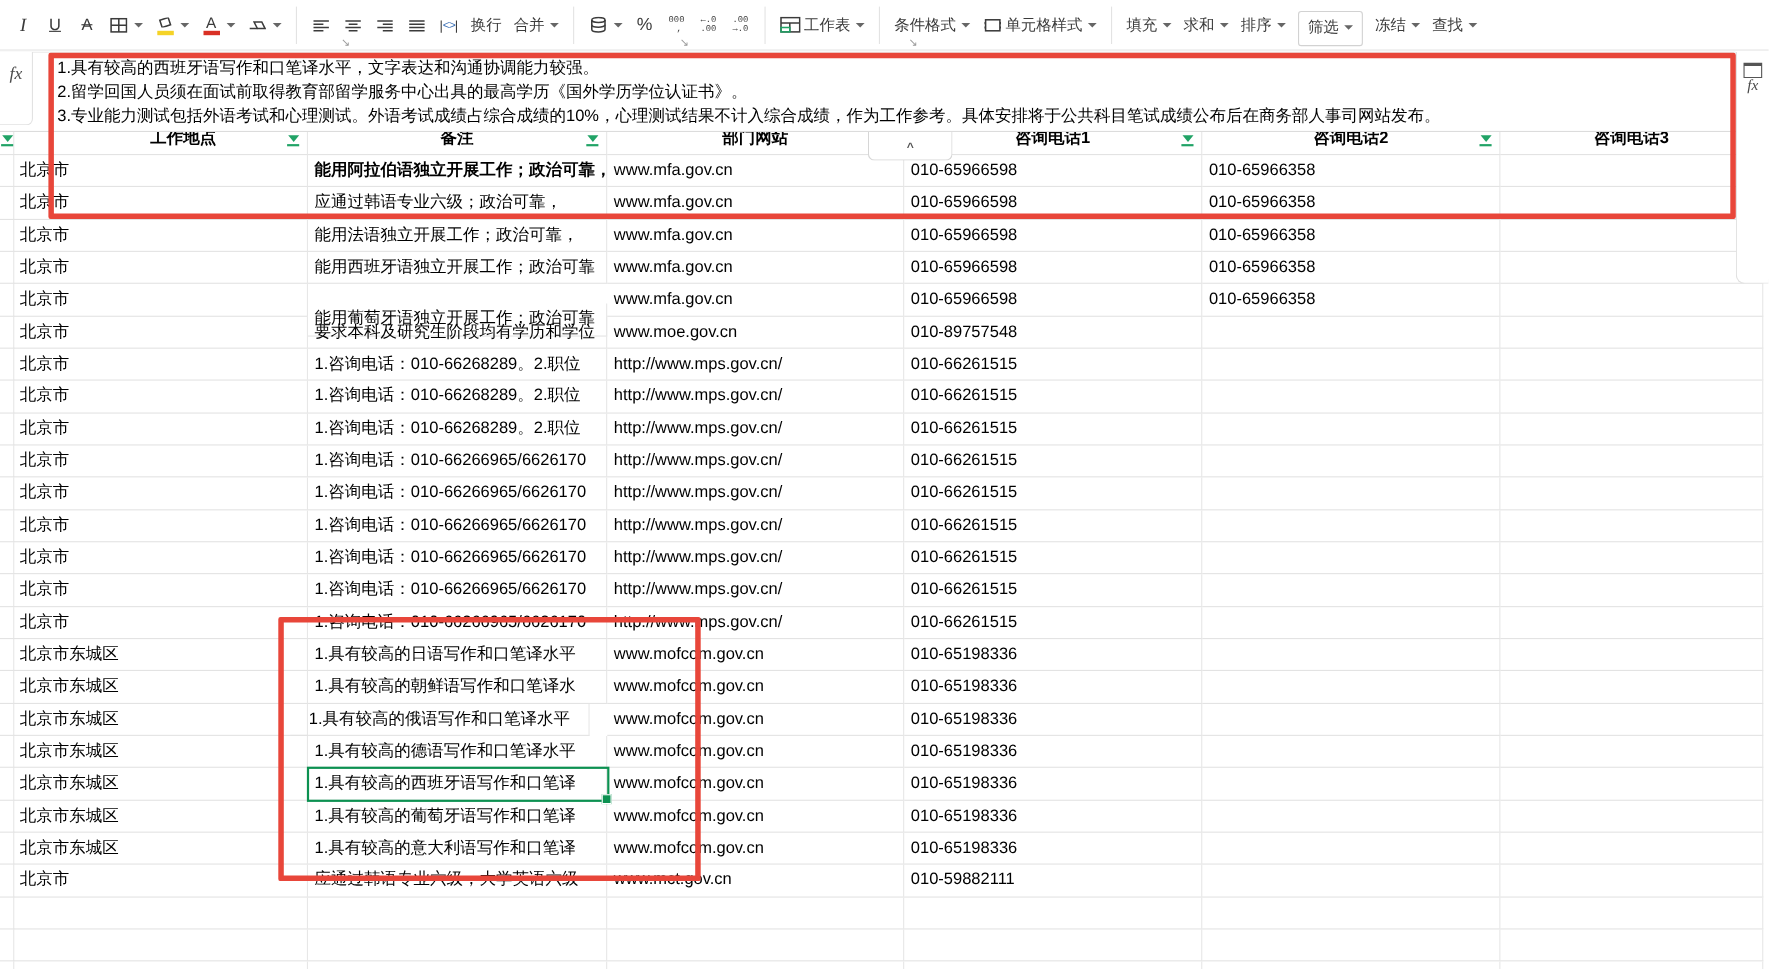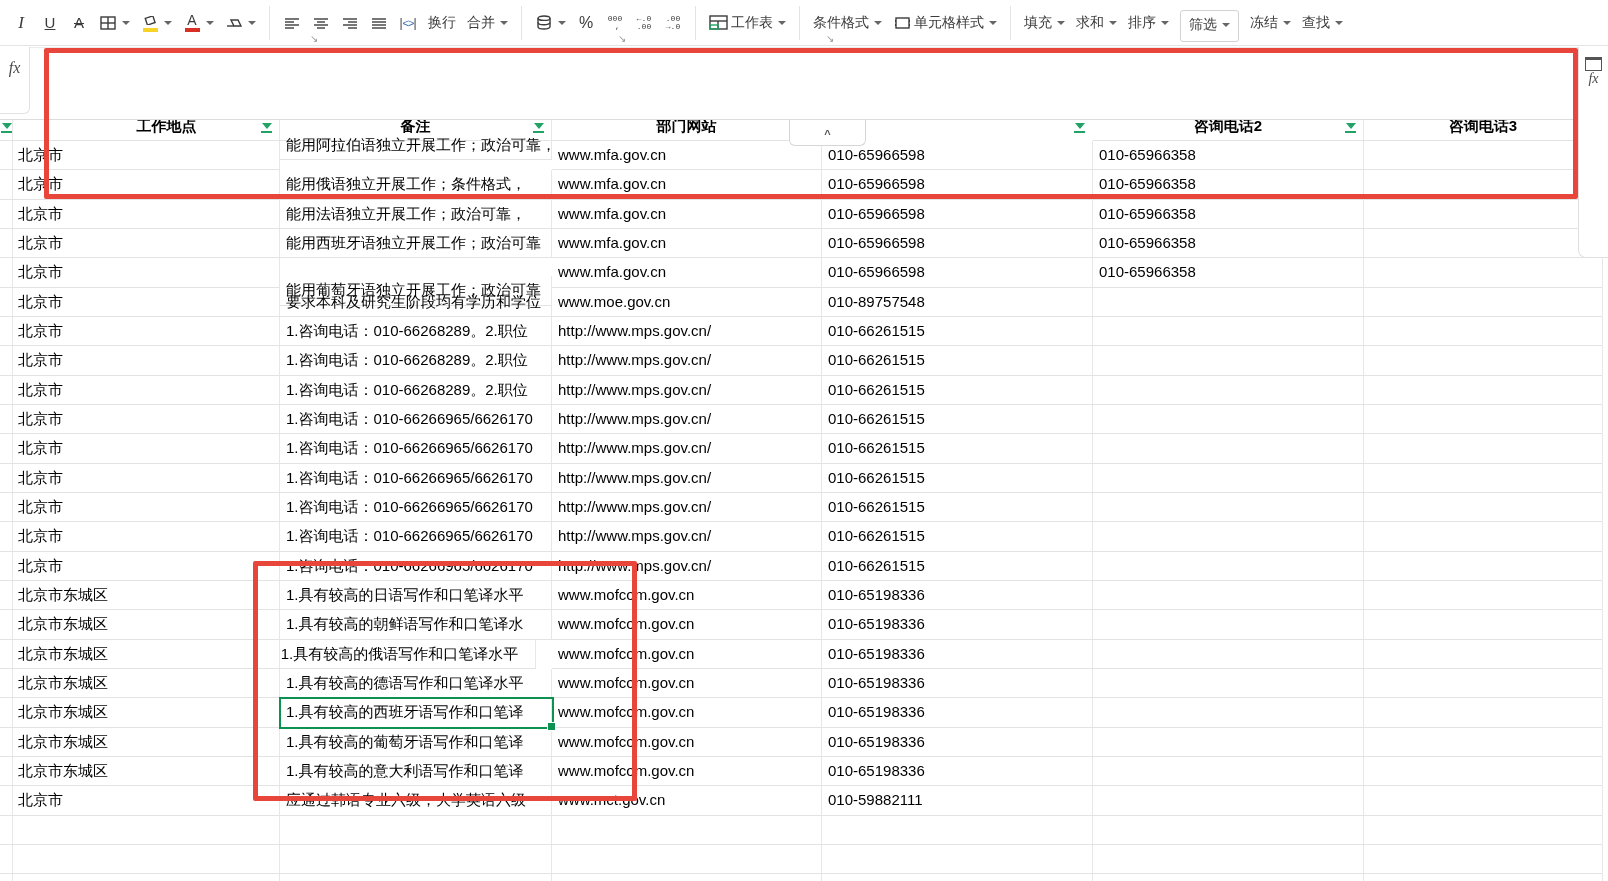--- a/index.html
+++ b/index.html
@@ -259,20 +259,21 @@
     </div>
   <span class="launcher" style="left:310px">↘</span>
   <span class="launcher" style="left:618px">↘</span>
   <span class="launcher" style="left:826px">↘</span>
 
   <div id="grid">
       <div class="cell hcell" style="left: 0px; top: 112px; width: 12px; height: 29px;"></div>
       <div class="cell hcell" style="left: 12px; top: 112px; width: 268px; height: 29px; padding-left: 48px;">工作地点</div>
       <div class="cell hcell" style="left: 280px; top: 112px; width: 272px; height: 29px;">备注</div>
       <div class="cell hcell" style="left: 552px; top: 112px; width: 270px; height: 29px;">部门网站</div>
+      <div class="cell hcell" style="left: 822px; top: 112px; width: 271px; height: 29px;">咨询电话1</div>
       <div class="cell hcell" style="left: 1093px; top: 112px; width: 271px; height: 29px;">咨询电话2</div>
       <div class="cell hcell" style="left: 1364px; top: 112px; width: 239px; height: 29px;">咨询电话3</div>
       <span class="filtbtn" style="left: 1px; top: 120px;">
         <i class="tri"></i>
         <i class="ub"></i>
       </span>
       <span class="filtbtn" style="left: 261px; top: 120px;">
         <i class="tri"></i>
         <i class="ub"></i>
       </span>
@@ -283,28 +284,28 @@
       <span class="filtbtn" style="left: 1074px; top: 120px;">
         <i class="tri"></i>
         <i class="ub"></i>
       </span>
       <span class="filtbtn" style="left: 1345px; top: 120px;">
         <i class="tri"></i>
         <i class="ub"></i>
       </span>
       <div class="cell" style="left: 0px; top: 141px; width: 12px; height: 29.33px;"></div>
       <div class="cell" style="left: 12px; top: 141px; width: 268px; height: 29.33px;">北京市</div>
-      <div class="cell" style="left: 280px; top: 131px; width: 272px; height: 29.33px;">能用阿拉伯语独立开展工作；政治可靠，</div>
+      <div class="cell" style="left: 280px; top: 141px; width: 272px; height: 29.33px; font-weight: bold;">能用阿拉伯语独立开展工作；政治可靠，</div>
       <div class="cell" style="left: 552px; top: 141px; width: 270px; height: 29.33px;">www.mfa.gov.cn</div>
       <div class="cell" style="left: 822px; top: 141px; width: 271px; height: 29.33px;">010-65966598</div>
       <div class="cell" style="left: 1093px; top: 141px; width: 271px; height: 29.33px;">010-65966358</div>
       <div class="cell" style="left: 1364px; top: 141px; width: 239px; height: 29.33px;"></div>
       <div class="cell" style="left: 0px; top: 170.33px; width: 12px; height: 29.33px;"></div>
       <div class="cell" style="left: 12px; top: 170.33px; width: 268px; height: 29.33px;">北京市</div>
-      <div class="cell" style="left: 280px; top: 170.33px; width: 272px; height: 29.33px;">能用俄语独立开展工作；条件格式，</div>
+      <div class="cell" style="left: 280px; top: 170.33px; width: 272px; height: 29.33px;">应通过韩语专业六级；政治可靠，</div>
       <div class="cell" style="left: 552px; top: 170.33px; width: 270px; height: 29.33px;">www.mfa.gov.cn</div>
       <div class="cell" style="left: 822px; top: 170.33px; width: 271px; height: 29.33px;">010-65966598</div>
       <div class="cell" style="left: 1093px; top: 170.33px; width: 271px; height: 29.33px;">010-65966358</div>
       <div class="cell" style="left: 1364px; top: 170.33px; width: 239px; height: 29.33px;"></div>
       <div class="cell" style="left: 0px; top: 199.66px; width: 12px; height: 29.33px;"></div>
       <div class="cell" style="left: 12px; top: 199.66px; width: 268px; height: 29.33px;">北京市</div>
       <div class="cell" style="left: 280px; top: 199.66px; width: 272px; height: 29.33px;">能用法语独立开展工作；政治可靠，</div>
       <div class="cell" style="left: 552px; top: 199.66px; width: 270px; height: 29.33px;">www.mfa.gov.cn</div>
       <div class="cell" style="left: 822px; top: 199.66px; width: 271px; height: 29.33px;">010-65966598</div>
       <div class="cell" style="left: 1093px; top: 199.66px; width: 271px; height: 29.33px;">010-65966358</div>
@@ -473,20 +474,25 @@
     </div>
 
   <div id="selbox" style="left: 279px; top: 697.27px; width: 275px; height: 31.33px;">
     <i class="handle"></i>
   </div>
 
   <div id="fbar"></div>
   <div id="fxcell">
     <span class="fxg">fx</span>
   </div>
+  <div id="ftext">
+      <div>1.具有较高的西班牙语写作和口笔译水平，文字表达和沟通协调能力较强。</div>
+      <div>2.留学回国人员须在面试前取得教育部留学服务中心出具的最高学历《国外学历学位认证书》。</div>
+      <div>3.专业能力测试包括外语考试和心理测试。外语考试成绩占综合成绩的10%，心理测试结果不计入综合成绩，作为工作参考。具体安排将于公共科目笔试成绩公布后在商务部人事司网站发布。</div>
+    </div>
   <div id="collapseBtn">
     <b>^</b>
   </div>
   <div id="rightfx">
     <span class="winic"></span>
     <span class="fxg" style="margin-top:0;font-size:14px">fx</span>
   </div>
 
   <div class="redrect" style="left:44px;top:48px;width:1534px;height:151px;"></div>
   <div class="redrect" style="left:253px;top:561px;width:384px;height:240px;"></div>

